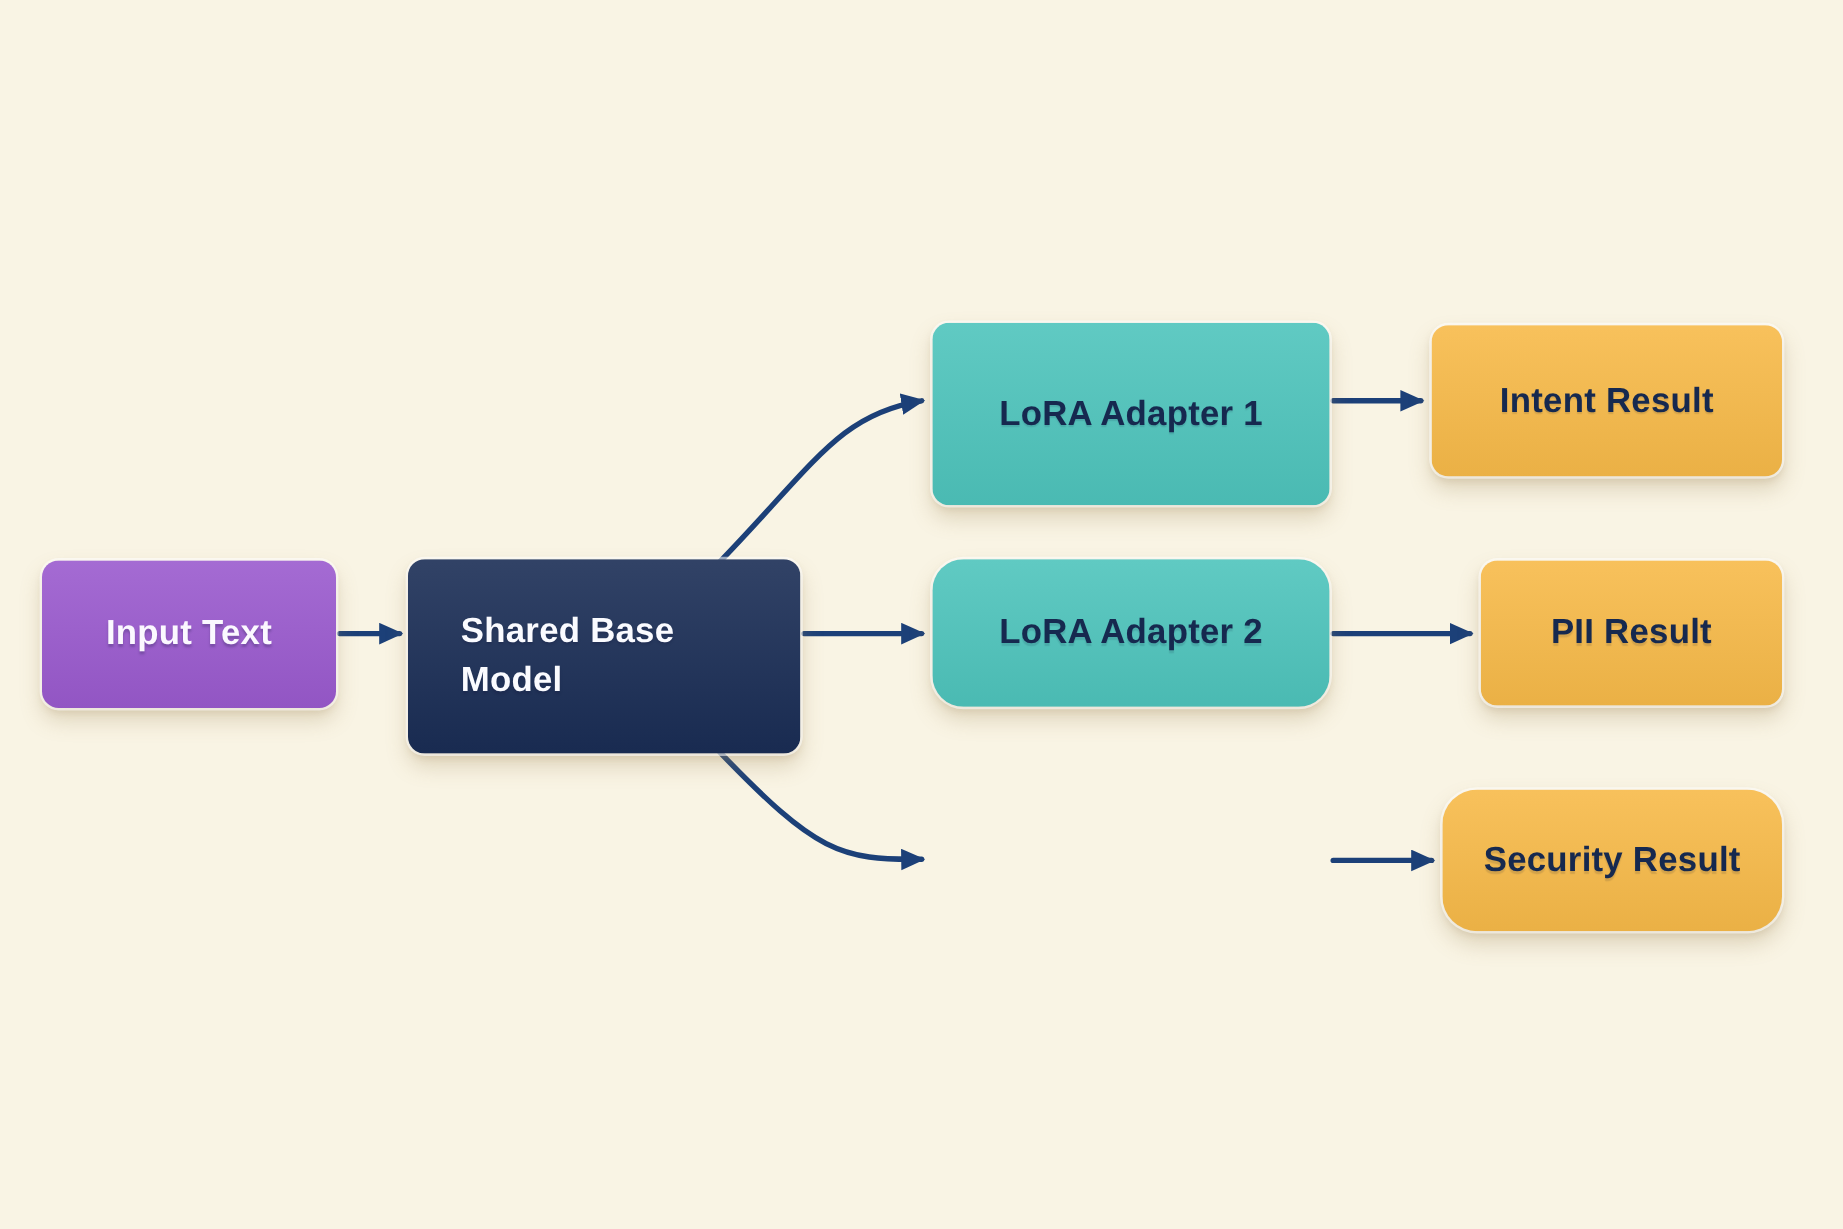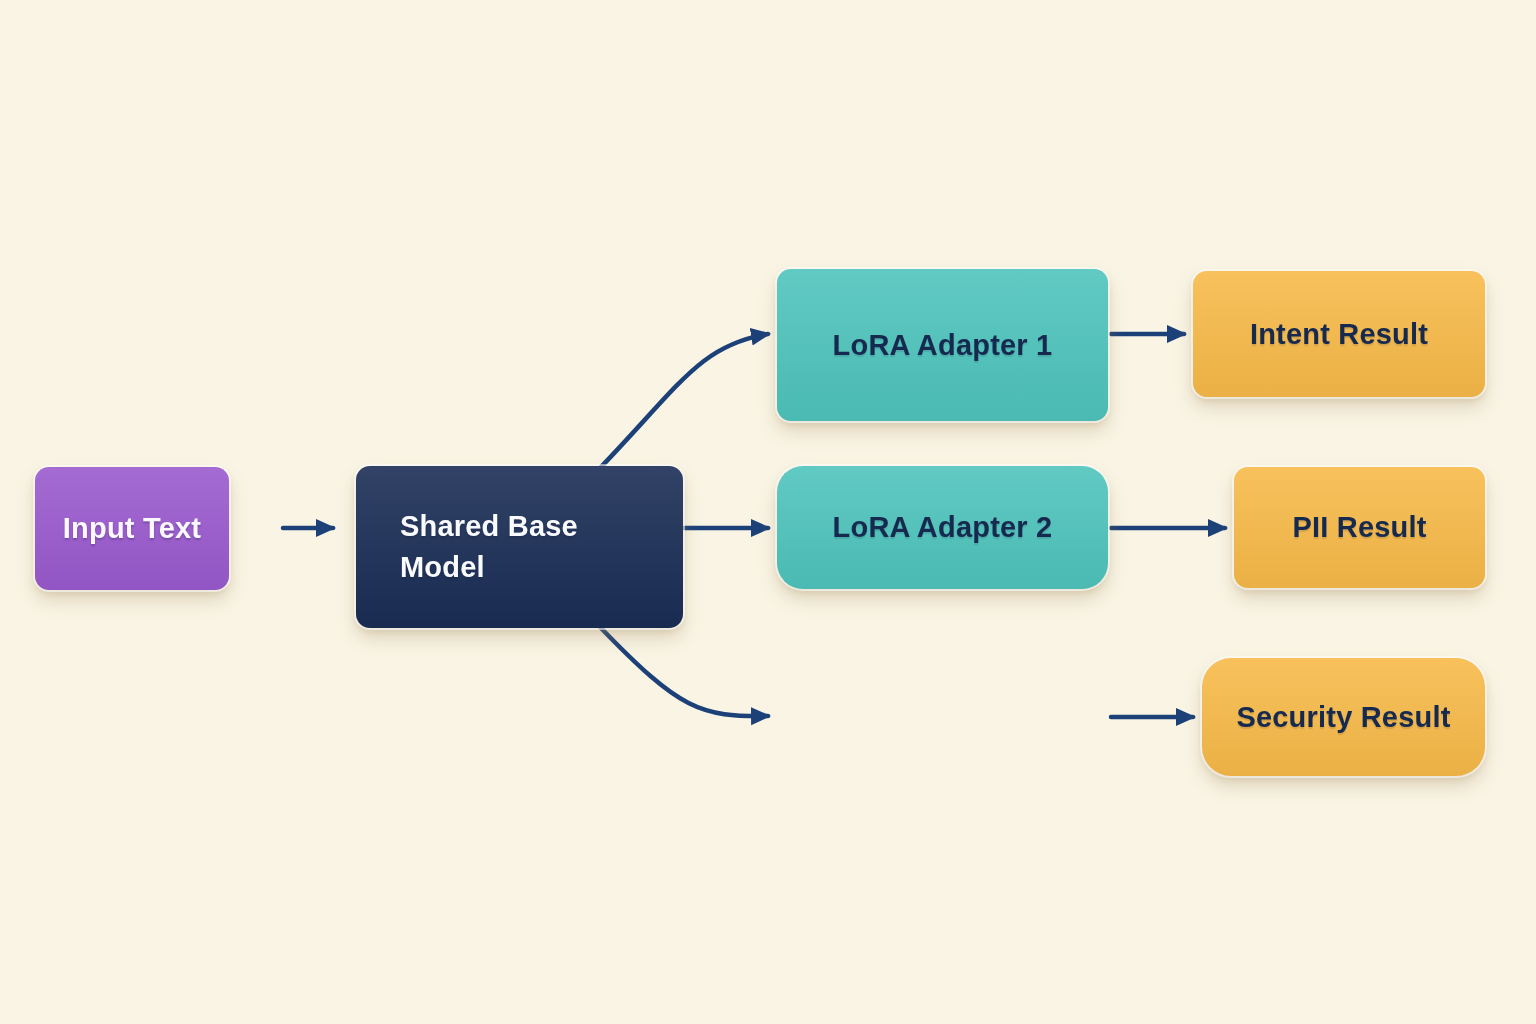--- a/index.html
+++ b/index.html
@@ -52,21 +52,20 @@
   .light-text .node-label {
     text-shadow: 0 2px 2px rgba(20,25,60,0.25);
   }
   .dark-text .node-label {
     text-shadow: 0 2px 1px rgba(10,20,50,0.12);
   }
   
   .node-base {
     justify-content: flex-start;
     padding-left: 44px;
-    margin-left: 16px;
   }
   .node-base .node-label {
     text-align: left;
     white-space: normal;
     max-width: 250px;
   }
 </style>
 </head>
 <body>
 
@@ -80,21 +79,21 @@
     </defs>
     <path class="edge" d="M 283 528 L 333 528" marker-end="url(#ah)" stroke="#1c4078"></path>
     <path class="edge" d="M 600 468 C 680 385 700 345 768 334" marker-end="url(#ah)" stroke="#1c4078"></path>
     <path class="edge" d="M 670 528 L 768 528" marker-end="url(#ah)" stroke="#1c4078"></path>
     <path class="edge" d="M 600 627 C 680 710 700 717 768 716" marker-end="url(#ah)" stroke="#1c4078"></path>
     <path class="edge" d="M 1111 334 L 1184 334" marker-end="url(#ah)" stroke="#1c4078"></path>
     <path class="edge" d="M 1111 528 L 1225 528" marker-end="url(#ah)" stroke="#1c4078"></path>
     <path class="edge" d="M 1111 717 L 1193 717" marker-end="url(#ah)" stroke="#1c4078"></path>
   </svg>
 
-  <div class="node light-text" style="left: 35px; top: 467px; width: 194px; height: 123px; background-color: rgb(154, 90, 206); color: rgb(251, 248, 255);">
+  <div class="node light-text" style="left: 35px; top: 467px; width: 245px; height: 123px; background-color: rgb(154, 90, 206); color: rgb(251, 248, 255);">
     <span class="node-label">Input Text</span>
   </div>
 
   <div class="node node-base light-text" style="left: 340px; top: 466px; width: 327px; height: 162px; background-color: rgb(26, 45, 85); color: rgb(250, 251, 255);">
     <span class="node-label">Shared Base Model</span>
   </div>
 
   <div class="node dark-text" style="left: 777px; top: 269px; width: 331px; height: 152px; background-color: rgb(78, 196, 188); color: rgb(22, 41, 79);">
     <span class="node-label">LoRA Adapter 1</span>
   </div>

